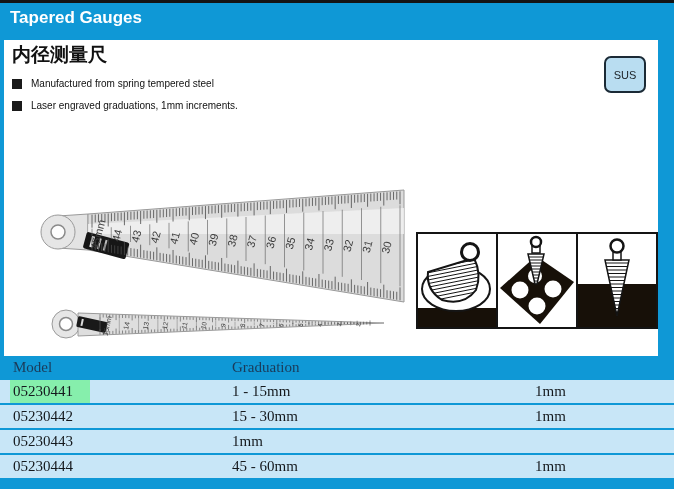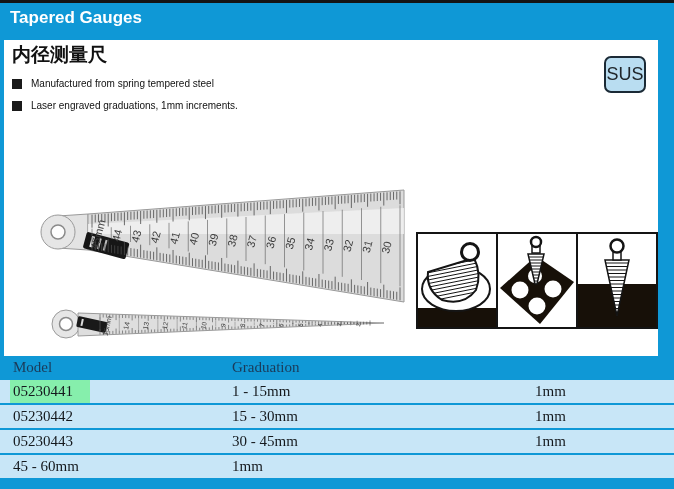--- a/index.html
+++ b/index.html
@@ -20,21 +20,21 @@
     margin-top:8px;
   }
   .cn-title{position:absolute;left:8px;top:2px;margin:0;font-size:19px;font-weight:600;color:#111;}
   .features{position:absolute;left:8px;top:33px;margin:0;padding:0;list-style:none;width:452px;}
   .features li{position:relative;padding-left:19px;font-size:10px;line-height:22px;color:#101010;}
   .features .bullet{position:absolute;left:0;top:6px;width:10px;height:10px;background:#1a1a1a;}
   .sus-badge{
     position:absolute;right:12px;top:16px;width:38px;height:33px;
     background:#b9ddf1;border:2px solid #1b2a36;border-radius:7px;
     display:flex;align-items:center;justify-content:center;
-    font-size:18px;color:#20262b;
+    font-size:11px;color:#20262b;
   }
   .big-gauge{position:absolute;left:24px;top:134px;}
   .small-gauge{position:absolute;left:44px;top:256px;}
   .illus{position:absolute;left:412px;top:192px;display:flex;}
   .illus svg{display:block;}
   .illus svg + svg{margin-left:-2px;}
   .ptable{position:absolute;left:0;top:356px;width:674px;height:133px;background:#0f98d6;font-family:Liberation Serif, serif;}
   .thead,.trow{
     display:grid;grid-template-columns:219px 303px 1fr;
     padding-left:13px;box-sizing:border-box;font-size:15px;
@@ -602,21 +602,21 @@
         <div>1 - 15mm</div>
         <div>1mm</div>
       </div>
       <div class="trow">
         <div><span>05230442</span></div>
         <div>15 - 30mm</div>
         <div>1mm</div>
       </div>
       <div class="trow">
         <div><span>05230443</span></div>
-        <div>30 - 45mm</div>
         <div>1mm</div>
       </div>
       <div class="trow">
+        <div><span>05230444</span></div>
         <div>45 - 60mm</div>
         <div>1mm</div>
       </div>
     </div>
 </section>
 
 </body></html>

